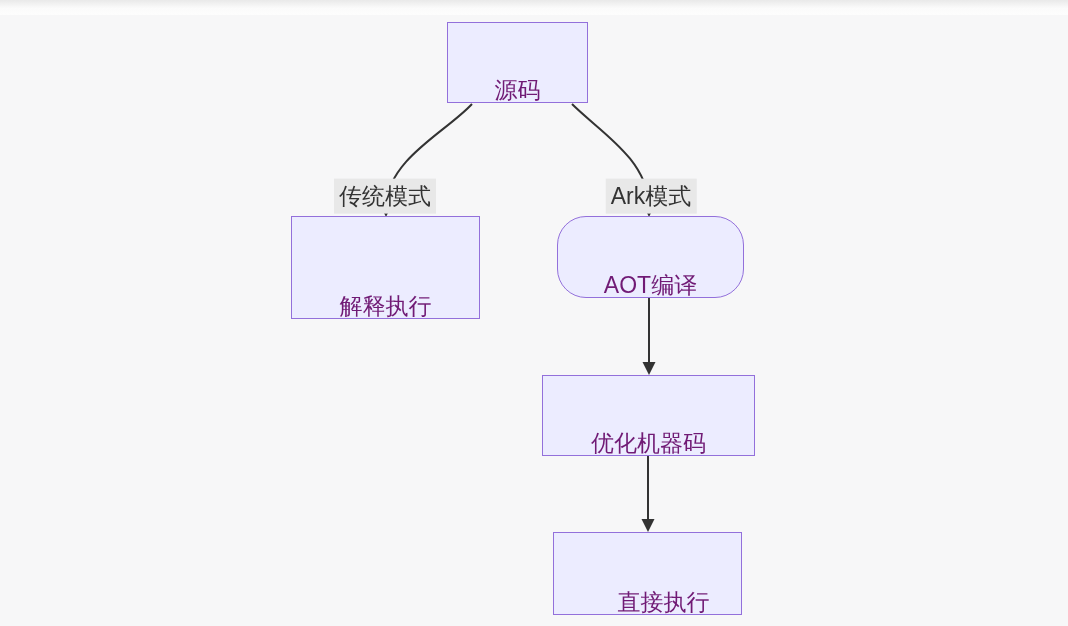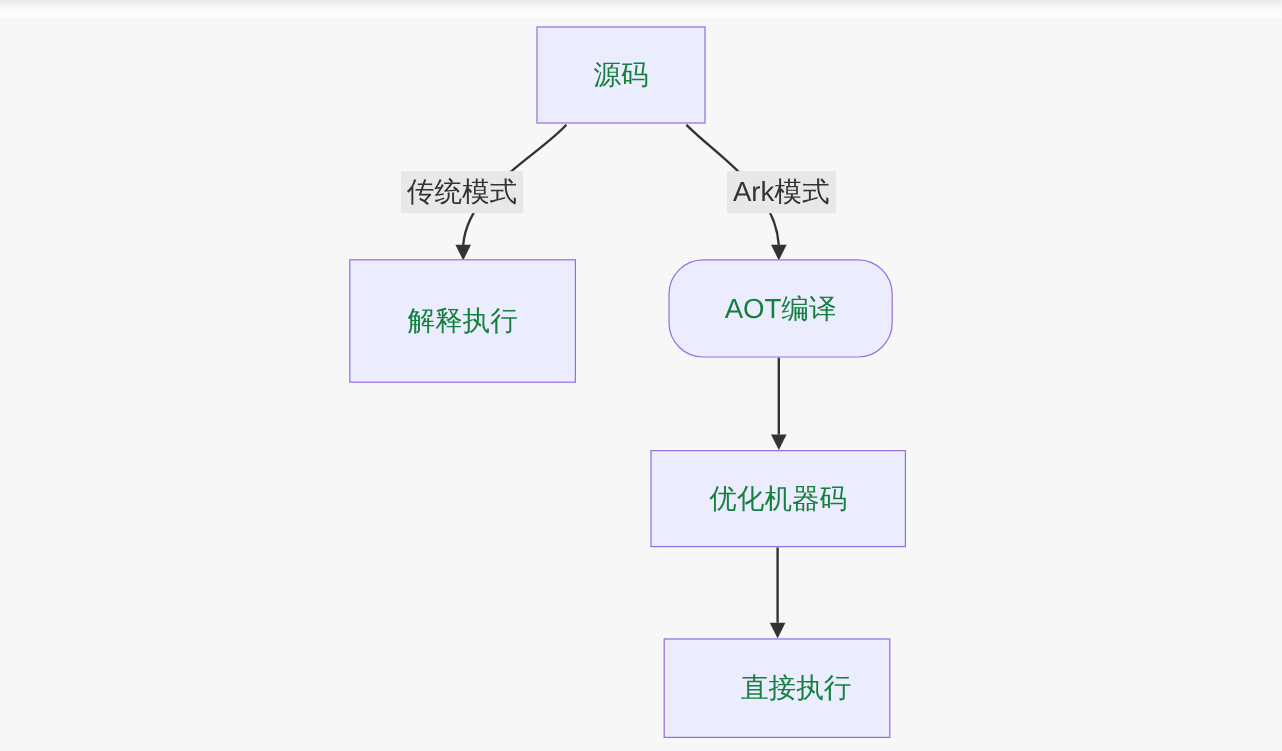--- a/index.html
+++ b/index.html
@@ -30,36 +30,37 @@
     position: absolute;
     left: 0; top: 0;
     width: 1068px; height: 626px;
   }
   .node {
     position: absolute;
     box-sizing: border-box;
     background: #ECECFF;
     border: 1.5px solid #9370DB;
     display: flex;
-    align-items: center;
+    align-items: flex-end;
     justify-content: center;
     font-size: 23px;
     line-height: 1;
-    color: #15803d;
+    color: #701a75;
     white-space: nowrap;
   }
   .edge-label {
     position: absolute;
     transform: translate(-50%, -50%);
     background: #e8e8e8;
     padding: 3px 5px;
     font-size: 23px;
     line-height: 1.25;
     color: #333333;
     white-space: nowrap;
+    margin-top: 36px;
   }
 </style>
 </head>
 <body>
 
 <div class="top-strip"></div>
 
 <div class="diagram">
 
   <svg class="edges" viewBox="0 0 1068 626" xmlns="http://www.w3.org/2000/svg">

